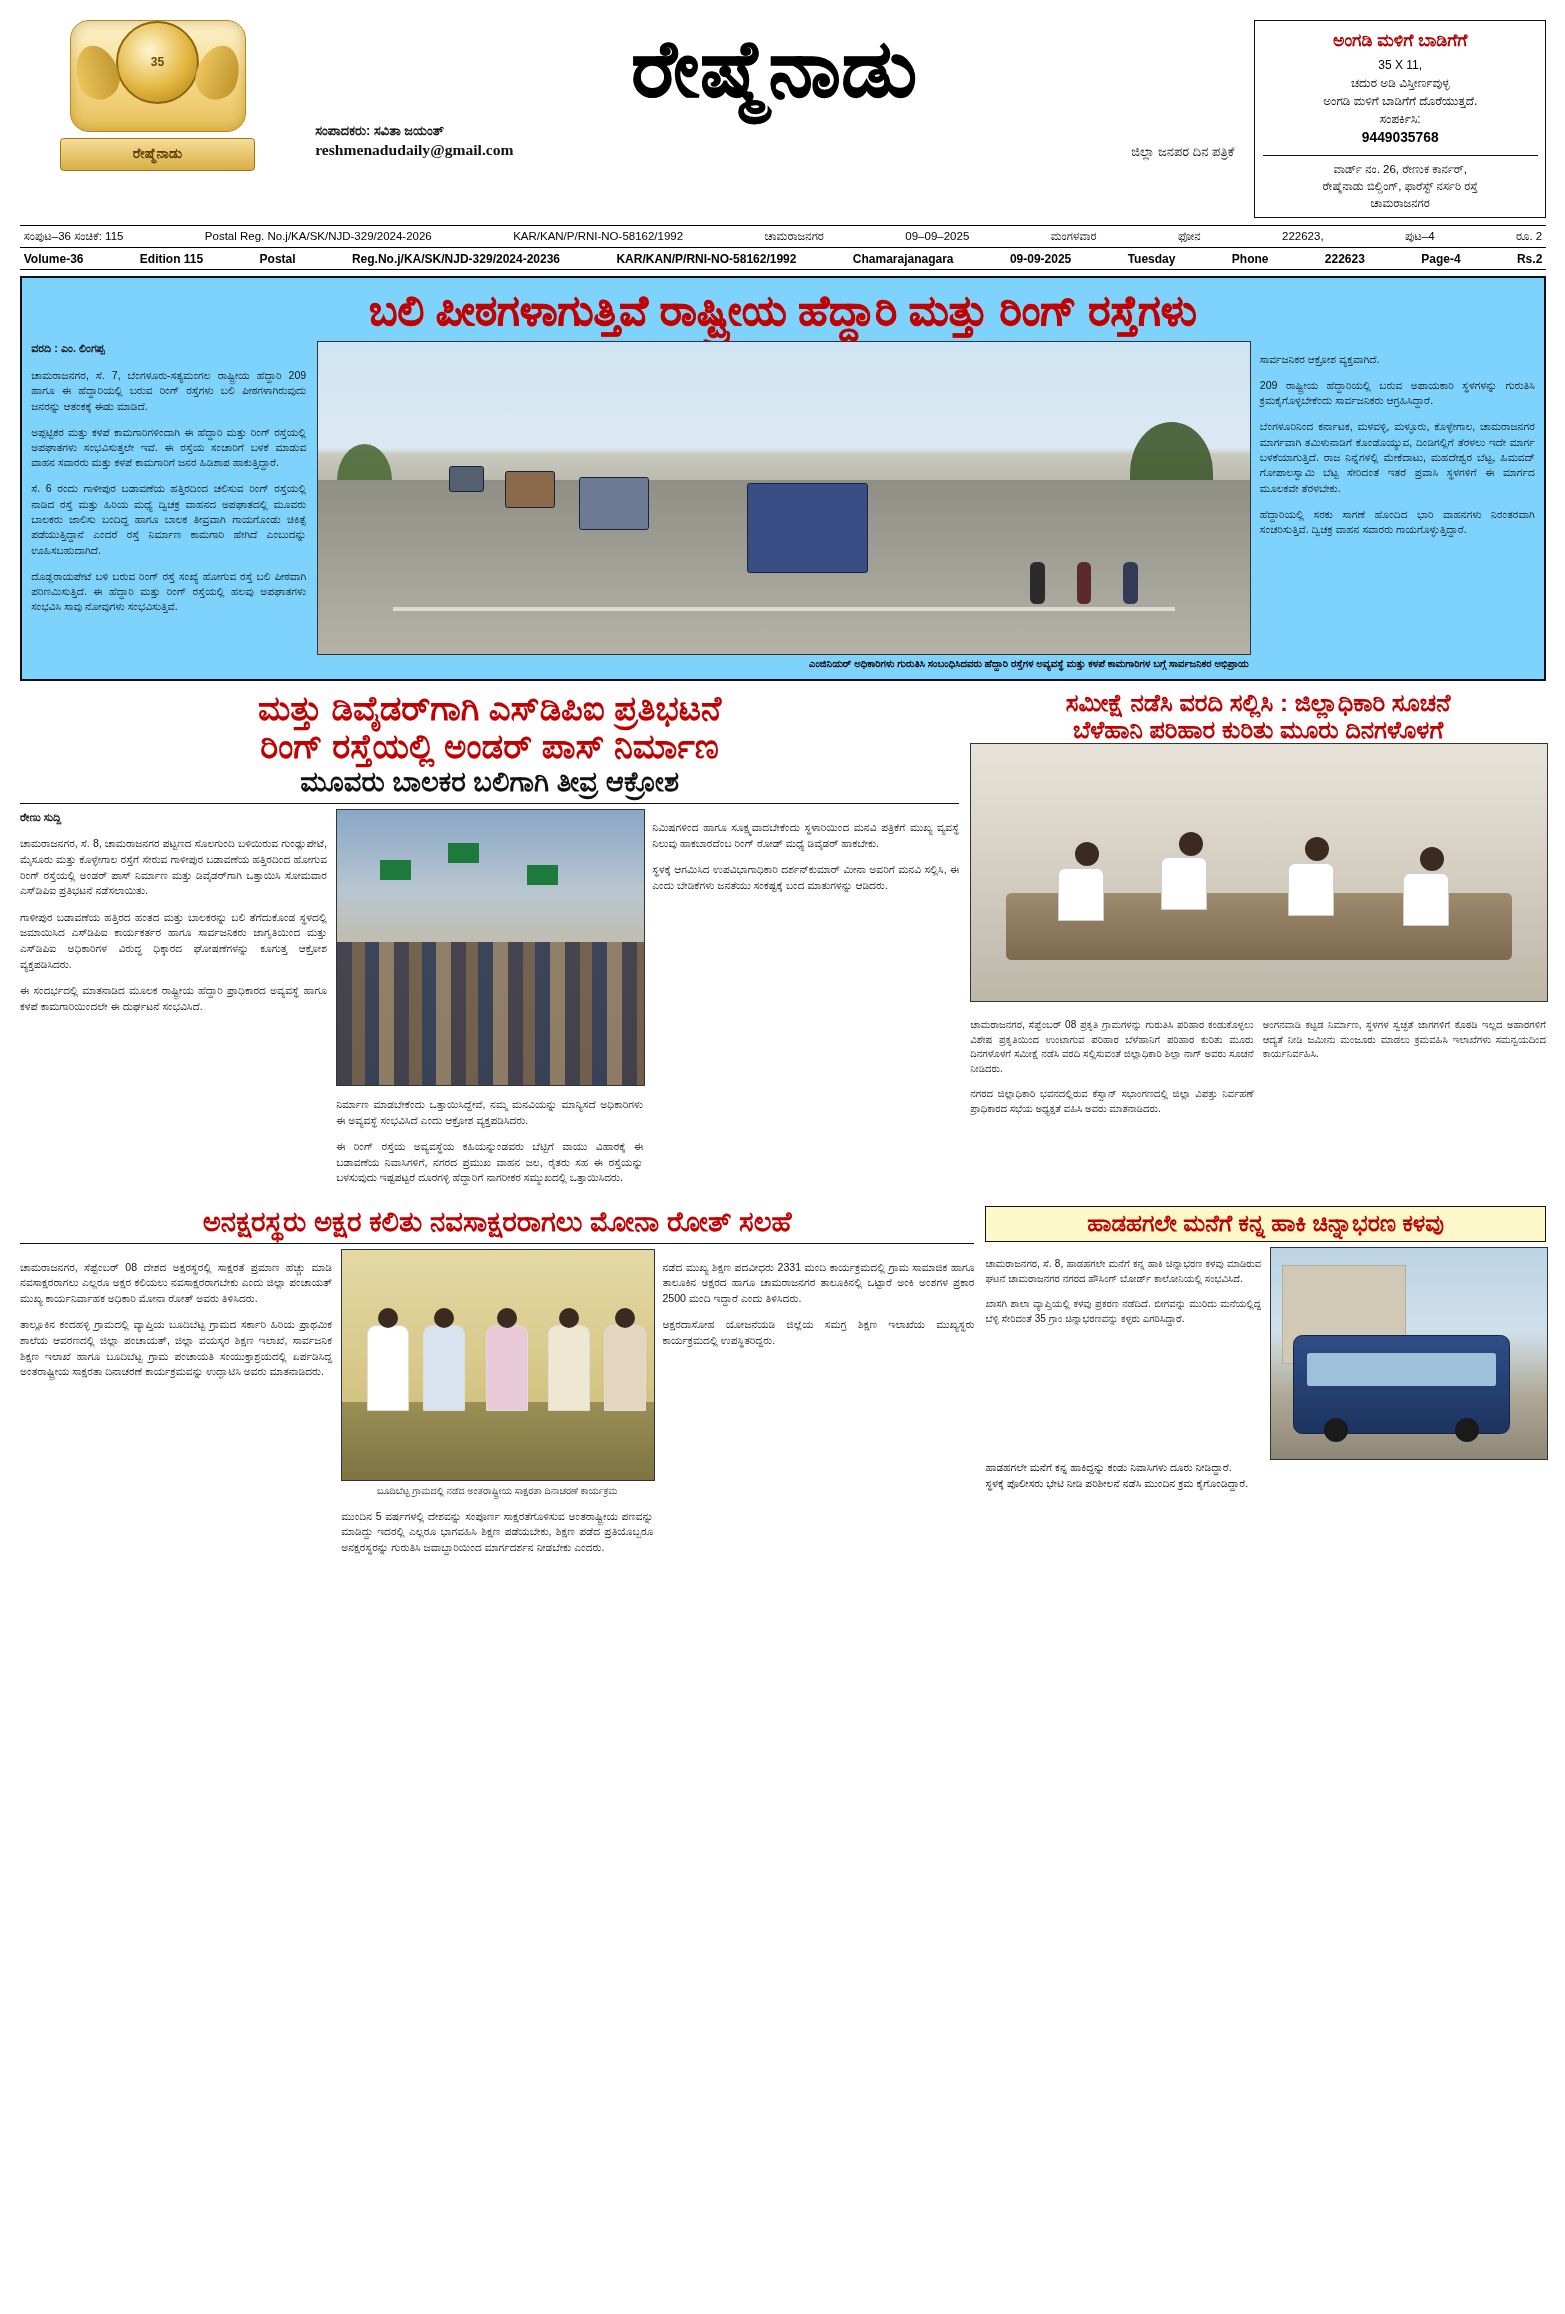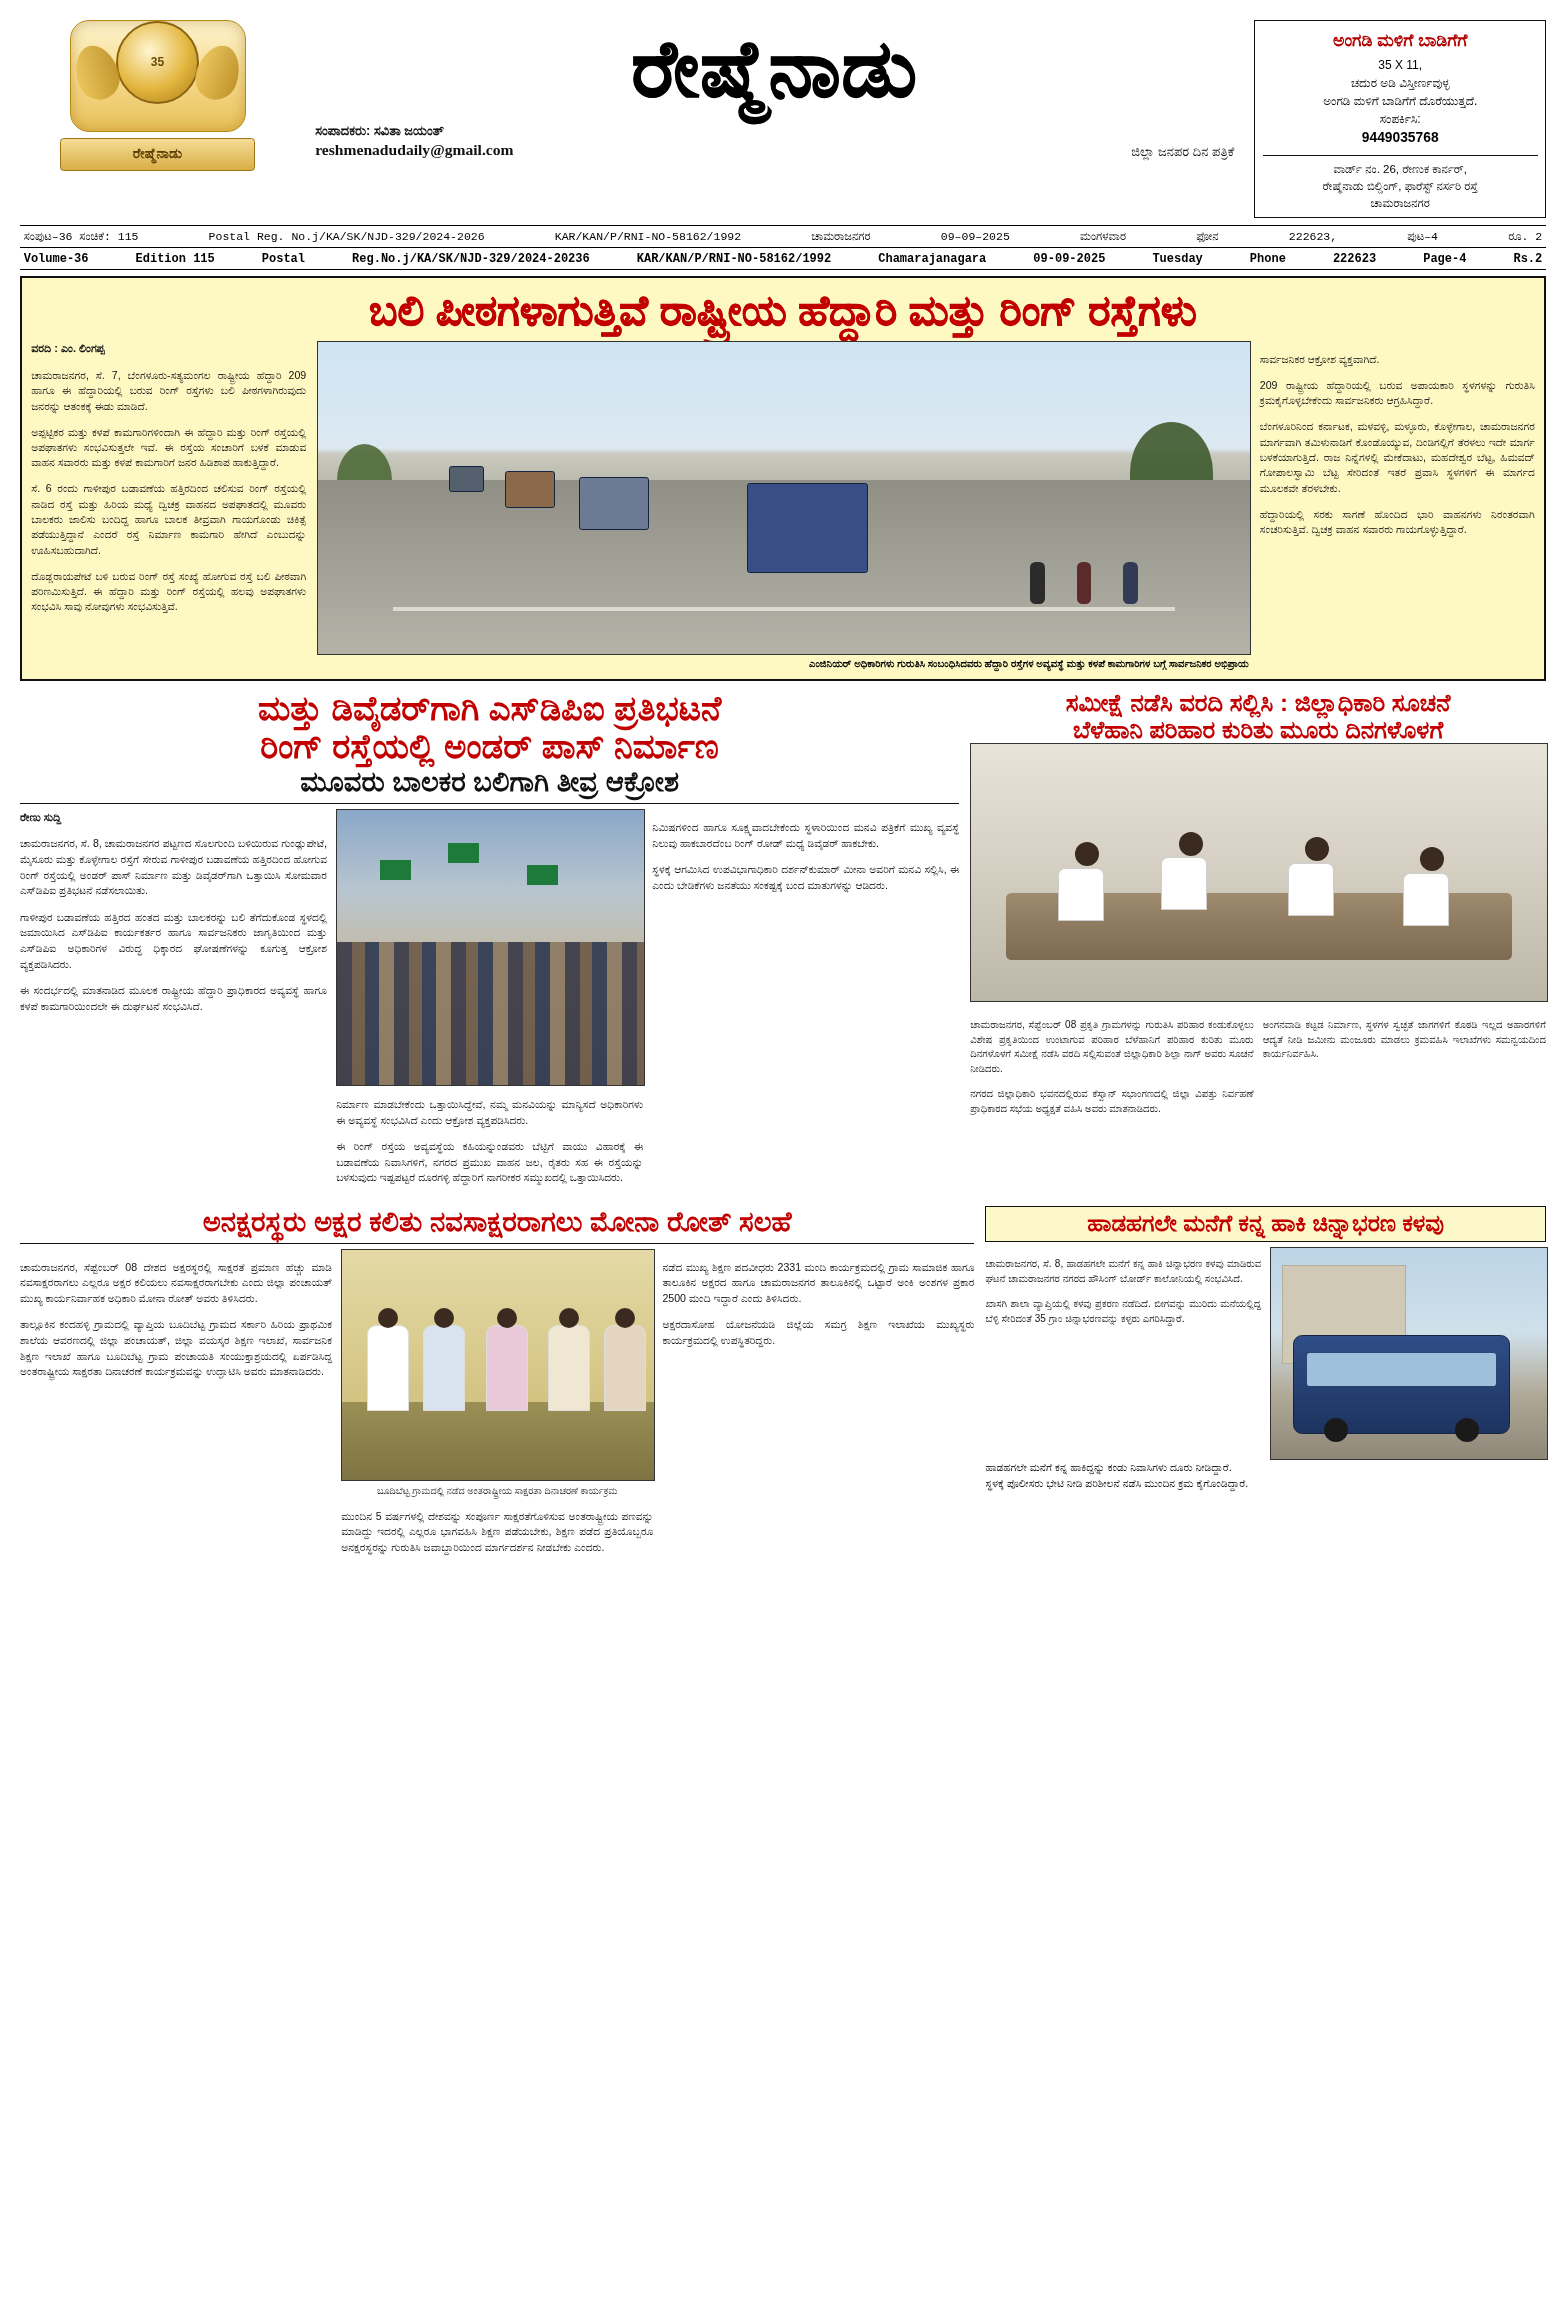--- a/index.html
+++ b/index.html
@@ -124,27 +124,27 @@
     justify-content:space-between;
     gap:7.3px;
     padding:1.8px 3.7px;
     white-space:nowrap;
   }
   .strip .row.second{
     border-top:0.9px solid #000;
     font-weight:bold;
     font-size:12px;
   }
-  .strip span{display:inline-block;font-family:Liberation Mono, monospace;}
+  .strip span{display:inline-block;}
 
   
   .lead{
     margin-top:5.5px;
     border:2.8px solid #111;
-    background:#fef9c3;
+    background:#7dd3fc;
     padding:7.3px 9.2px 9.2px 9.2px;
   }
   .lead-headline{
     text-align:center;
     font-size:42px;
     line-height:1.12;
     font-weight:bold;
     color:#c20000;
     -webkit-text-stroke:0.6px #c20000;
     margin:1.8px 0 7.3px 0;

